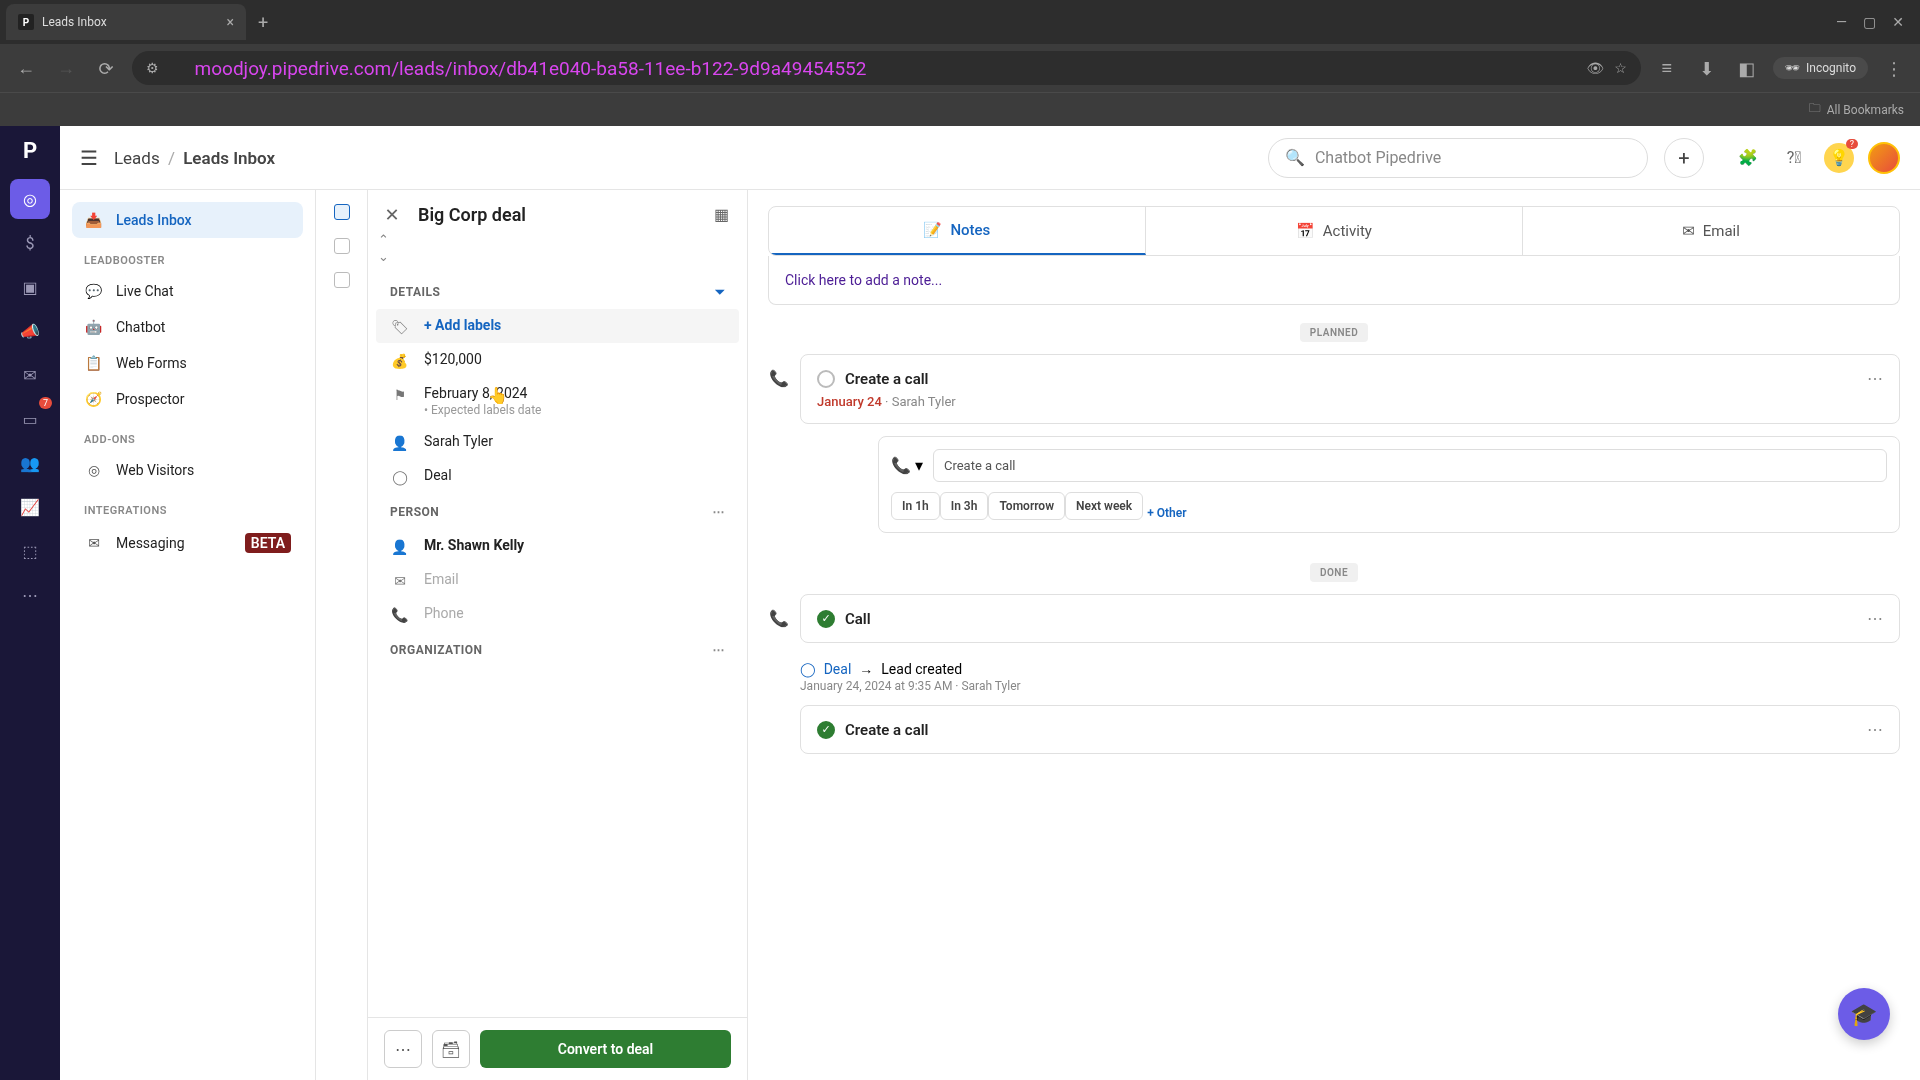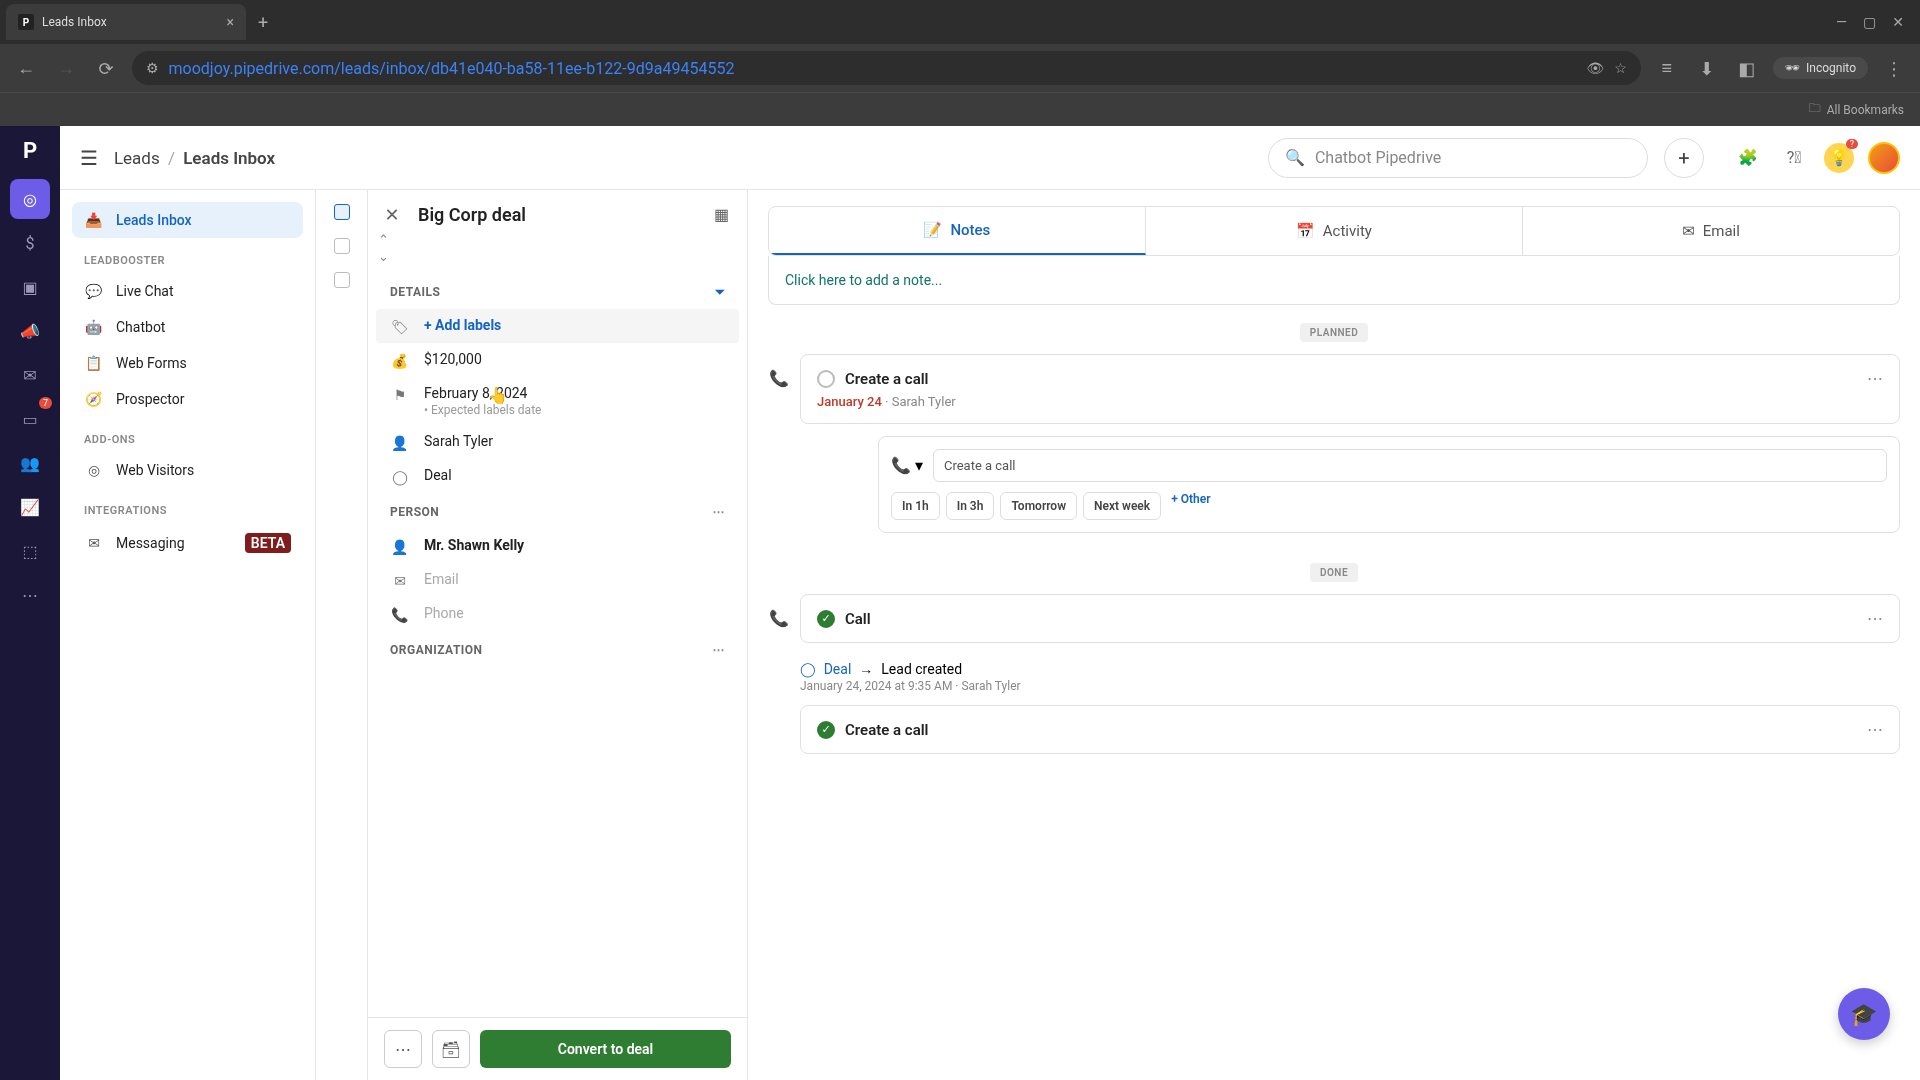--- a/index.html
+++ b/index.html
@@ -13,21 +13,21 @@
 .tab-close { color: #aaa; font-size: 14px; cursor: pointer; }
 .new-tab { color: #aaa; margin-left: 12px; font-size: 18px; cursor: pointer; }
 .window-controls { margin-left: auto; display: flex; gap: 16px; padding-right: 16px; color: #aaa; }
 .window-controls span { cursor: pointer; font-size: 14px; }
 
 .nav-bar { background: #3c3c3c; height: 48px; display: flex; align-items: center; padding: 0 12px; gap: 12px; }
 .nav-btn { color: #aaa; font-size: 18px; cursor: pointer; width: 28px; text-align: center; }
 .nav-btn.disabled { color: #555; }
 .url-bar { flex: 1; background: #2d2d2d; border-radius: 20px; height: 34px; display: flex; align-items: center; padding: 0 14px; gap: 10px; }
 .url-icon { color: #aaa; font-size: 14px; }
-.url-text { color: #3b82f6; font-size: 16px; flex: 1; }
+.url-text { color: #d946ef; font-size: 19px; flex: 1; margin-left: 26px; }
 .incognito-badge { background: #4a4a4a; border-radius: 16px; padding: 4px 12px; color: #ddd; font-size: 12px; display: flex; align-items: center; gap: 6px; }
 
 .bookmarks-bar { background: #3c3c3c; height: 34px; display: flex; align-items: center; justify-content: flex-end; padding: 0 16px; color: #aaa; font-size: 12px; gap: 6px; border-top: 1px solid #4a4a4a; }
 
 
 .app { display: flex; height: calc(100vh - 126px); }
 
 .rail { width: 60px; background: #1a1738; display: flex; flex-direction: column; align-items: center; padding-top: 12px; gap: 4px; }
 .rail-logo { color: #fff; font-size: 22px; font-weight: bold; margin-bottom: 12px; }
 .rail-item { width: 40px; height: 40px; display: flex; align-items: center; justify-content: center; color: #9b98b5; border-radius: 8px; cursor: pointer; position: relative; }
@@ -82,39 +82,39 @@
 
 .detail-footer { border-top: 1px solid #e5e5e5; padding: 12px 16px; display: flex; align-items: center; gap: 10px; }
 .icon-btn { width: 38px; height: 38px; border: 1px solid #ccc; border-radius: 6px; display: flex; align-items: center; justify-content: center; color: #555; cursor: pointer; }
 .convert-btn { flex: 1; background: #2e7d32; color: #fff; border: none; border-radius: 6px; height: 38px; font-size: 14px; font-weight: 600; cursor: pointer; }
 
 .activity-panel { flex: 1; padding: 16px 20px; overflow-y: auto; position: relative; }
 .tabs { display: flex; border: 1px solid #e0e0e0; border-radius: 8px; overflow: hidden; }
 .tab-btn { flex: 1; padding: 14px; text-align: center; font-size: 15px; color: #555; cursor: pointer; display: flex; align-items: center; justify-content: center; gap: 8px; border-right: 1px solid #e0e0e0; }
 .tab-btn:last-child { border-right: none; }
 .tab-btn.active { color: #1565c0; border-bottom: 2px solid #1565c0; font-weight: 500; }
-.note-input { border: 1px solid #e0e0e0; border-top: none; border-radius: 0 0 8px 8px; padding: 16px; color: #0f766e; font-size: 14px; cursor: text; }
+.note-input { border: 1px solid #e0e0e0; border-top: none; border-radius: 0 0 8px 8px; padding: 16px; color: #4c1d95; font-size: 14px; cursor: text; }
 
 .timeline-chip { display: inline-block; background: #f0f0f0; color: #888; font-size: 10px; font-weight: 600; letter-spacing: 0.5px; padding: 4px 10px; border-radius: 4px; margin: 18px auto 12px; }
 .chip-wrap { text-align: center; }
 
 .activity-card { border: 1px solid #e0e0e0; border-radius: 8px; padding: 14px 16px; margin-bottom: 12px; position: relative; }
 .activity-card-icon { position: absolute; left: -32px; top: 14px; color: #888; }
 .activity-title-row { display: flex; align-items: center; gap: 10px; }
 .circle-check { width: 18px; height: 18px; border: 2px solid #bbb; border-radius: 50%; }
 .circle-check.done { background: #2e7d32; border-color: #2e7d32; display: flex; align-items: center; justify-content: center; color: #fff; font-size: 11px; }
 .activity-title { font-size: 15px; font-weight: 600; color: #222; }
 .activity-menu { margin-left: auto; color: #888; cursor: pointer; }
 .activity-meta { font-size: 13px; color: #888; margin-top: 6px; }
 .activity-meta .overdue { color: #c0392b; font-weight: 500; }
 
 .quick-schedule { border: 1px solid #e0e0e0; border-radius: 8px; padding: 12px; margin: 0 0 12px 110px; }
 .qs-top { display: flex; align-items: center; gap: 10px; margin-bottom: 10px; }
 .qs-input { flex: 1; border: 1px solid #ddd; border-radius: 6px; padding: 8px 10px; font-size: 13px; color: #555; }
-.qs-buttons { display: flex; gap: 6px; align-items: flex-start; }
+.qs-buttons { display: flex; align-items: flex-end; }
 .qs-btn { border: 1px solid #ddd; border-radius: 6px; padding: 6px 10px; font-size: 12px; font-weight: 600; color: #444; cursor: pointer; background: #fff; }
 .qs-other { color: #1565c0; font-size: 12px; font-weight: 600; cursor: pointer; margin-left: 4px; }
 
 .timeline-event { display: flex; align-items: center; gap: 8px; font-size: 14px; padding: 6px 0 2px 0; }
 .timeline-event .deal-link { color: #1565c0; }
 .timeline-event-meta { font-size: 12px; color: #888; margin-bottom: 12px; }
 
 .timeline-margin { margin-left: 32px; }
 
 .fab { position: fixed; bottom: 40px; right: 30px; width: 52px; height: 52px; border-radius: 50%; background: #6c5ce7; color: #fff; display: flex; align-items: center; justify-content: center; font-size: 22px; cursor: pointer; box-shadow: 0 4px 12px rgba(0,0,0,0.2); }

